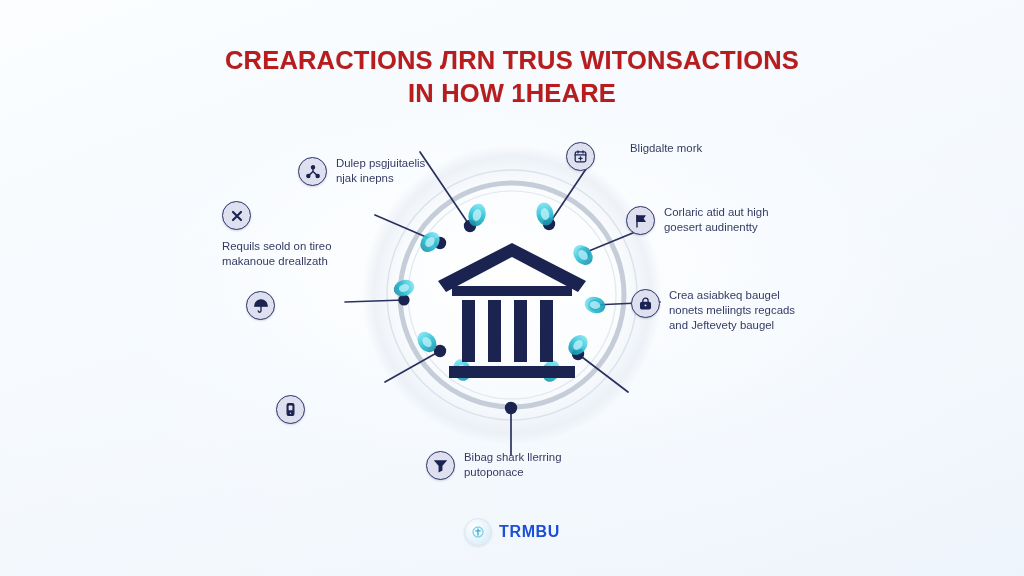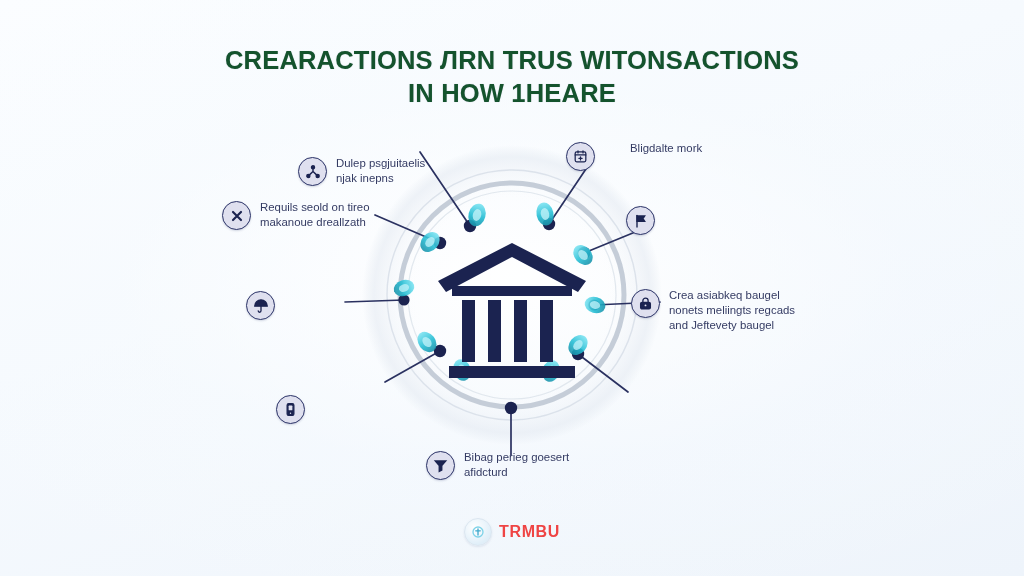--- a/index.html
+++ b/index.html
@@ -32,21 +32,21 @@
   
   .title-block {
     position: absolute;
     top: 44px;
     left: 0;
     width: 1024px;
     text-align: center;
     pointer-events: none;
   }
   .title-line {
-    color: #14532d;
+    color: #b91c1c;
     font-size: 25.5px;
     font-weight: bold;
     letter-spacing: 0.2px;
     line-height: 33px;
     text-shadow: 0 0 1px rgba(29,35,82,0.25);
   }
 
   
   #diagram-svg {
     position: absolute;
@@ -104,21 +104,21 @@
     height: 26px;
     border-radius: 50%;
     background: radial-gradient(circle at 38% 34%, #ffffff 0%, #eaf4fb 48%, #dfeef8 72%, #f3e9f2 100%);
     border: 1px solid #dbe6f0;
     display: flex;
     align-items: center;
     justify-content: center;
     box-shadow: 0 1px 2px rgba(120,140,170,0.18);
   }
   .logo-text {
-    color: #ef4444;
+    color: #1d4ed8;
     font-size: 16px;
     font-weight: bold;
     letter-spacing: 0.6px;
   }
 </style>
 </head>
 <body>
 
 <div id="stage">
 
@@ -248,38 +248,42 @@
       <svg width="15" height="15" viewBox="0 0 24 24" fill="none" stroke="#1b2350" stroke-width="2" stroke-linecap="round">
         <rect x="3.5" y="4.5" width="17" height="16" rx="2.4"></rect>
         <path d="M3.5 9.5h17M8 2.8v3.4M16 2.8v3.4M12 12.5v5M9.5 15h5"></path>
       </svg>
     </span>
     <span class="label-text">
       <span class="ln">Bligdalte mork</span>
     </span>
   </div>
 
-  <div class="label-item" style="left:222px; top:200px;">
+  <div class="label-item" style="left:222px; top:200px;flex-direction:column;">
     <span class="badge">
       <svg width="16" height="16" viewBox="0 0 24 24" fill="none" stroke="#1b2350" stroke-width="3.2" stroke-linecap="round">
         <path d="M6 6l12 12M18 6L6 18"></path>
       </svg>
     </span>
     <span class="label-text">
       <span class="ln">Requils seold on tireo</span>
       <span class="ln">makanoue dreallzath</span>
     </span>
   </div>
 
   <div class="label-item right-side" style="left:626px; top:205px;">
     <span class="badge">
       <svg width="16" height="16" viewBox="0 0 24 24" fill="none" stroke="#1b2350" stroke-width="2.1" stroke-linecap="round">
         <path d="M6 21V3.5"></path>
         <path d="M6 4.4h11.5l-2.6 4 2.6 4H6z" fill="#1b2350"></path>
       </svg>
+    </span>
+    <span class="label-text">
+      <span class="ln">Corlaric atid aut high</span>
+      <span class="ln">goesert audinentty</span>
     </span>
   </div>
 
   <div class="label-item" style="left:246px; top:290px;">
     <span class="badge">
       <svg width="16" height="16" viewBox="0 0 24 24" fill="none" stroke="#1b2350" stroke-width="2" stroke-linecap="round">
         <path d="M2.6 12.2a9.4 9.4 0 0 1 18.8 0z" fill="#1b2350"></path>
         <path d="M12 12.2v7.1a2.1 2.1 0 0 1-4.2 0"></path>
       </svg>
     </span>
@@ -311,22 +315,22 @@
   </div>
 
 
   <div class="label-item" style="left:426px; top:450px;">
     <span class="badge">
       <svg width="15" height="15" viewBox="0 0 24 24" fill="none" stroke="#1b2350" stroke-width="2.2" stroke-linecap="round">
         <path d="M3.6 4.6h16.8l-6.4 7.6v7l-4 2.2v-9.2z" fill="#1b2350"></path>
       </svg>
     </span>
     <span class="label-text">
-      <span class="ln">Bibag perieg goesert</span>
-      <span class="ln">afidcturd</span>
+      <span class="ln">Bibag shark llerring</span>
+      <span class="ln">putoponace</span>
     </span>
   </div>
 
   <div class="footer-logo">
     <span class="logo-mark">
       <svg width="16" height="16" viewBox="0 0 24 24" fill="none" stroke="#4fb8d8" stroke-width="2" stroke-linecap="round">
         <circle cx="12" cy="12" r="7.5" stroke="#7fd3e8"></circle>
         <path d="M12 7.5v9M8.6 10.2h6.8" stroke="#3fa9cc"></path>
       </svg>
     </span>

